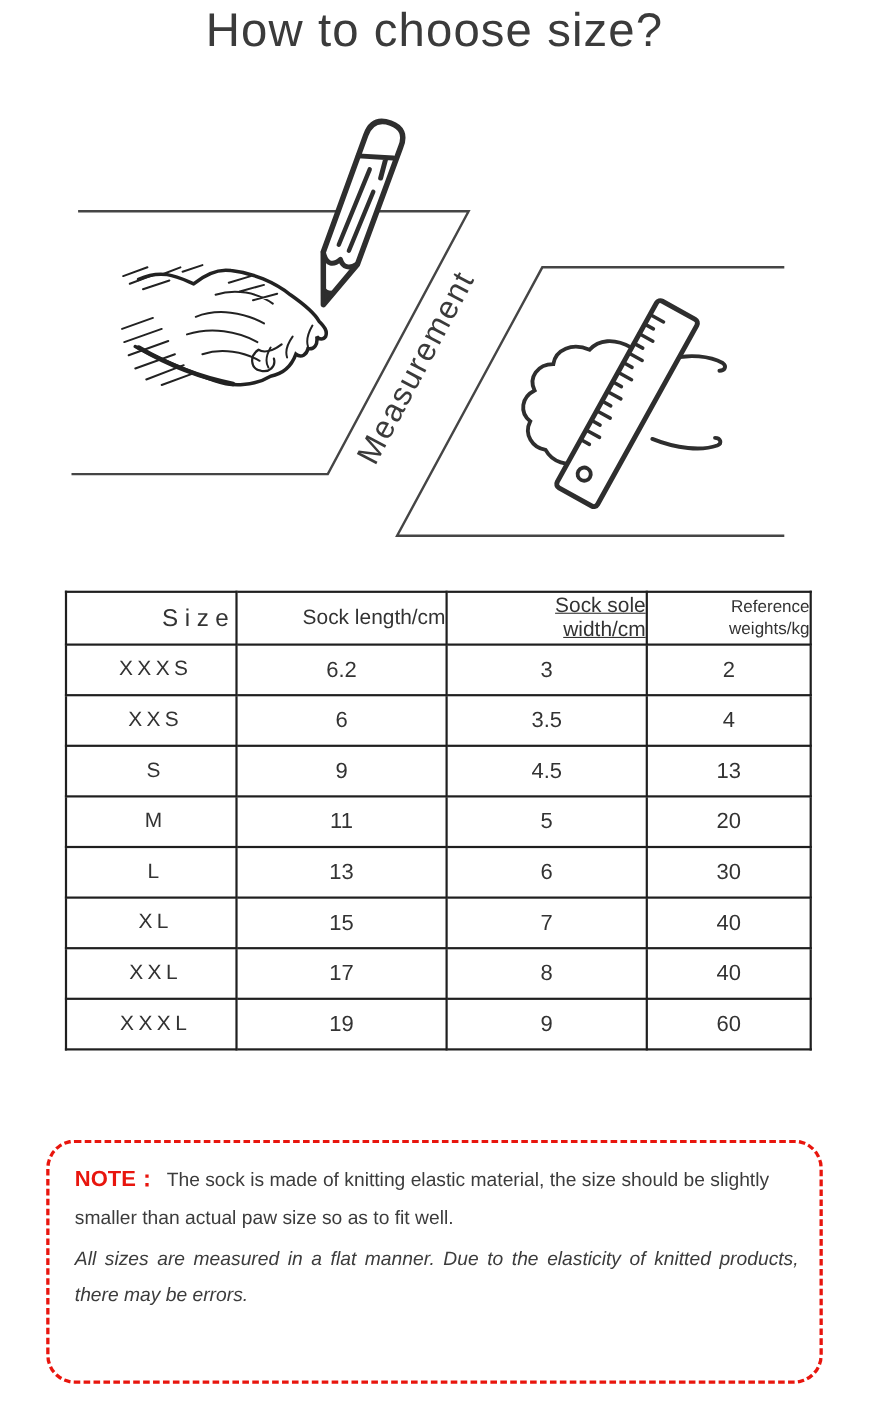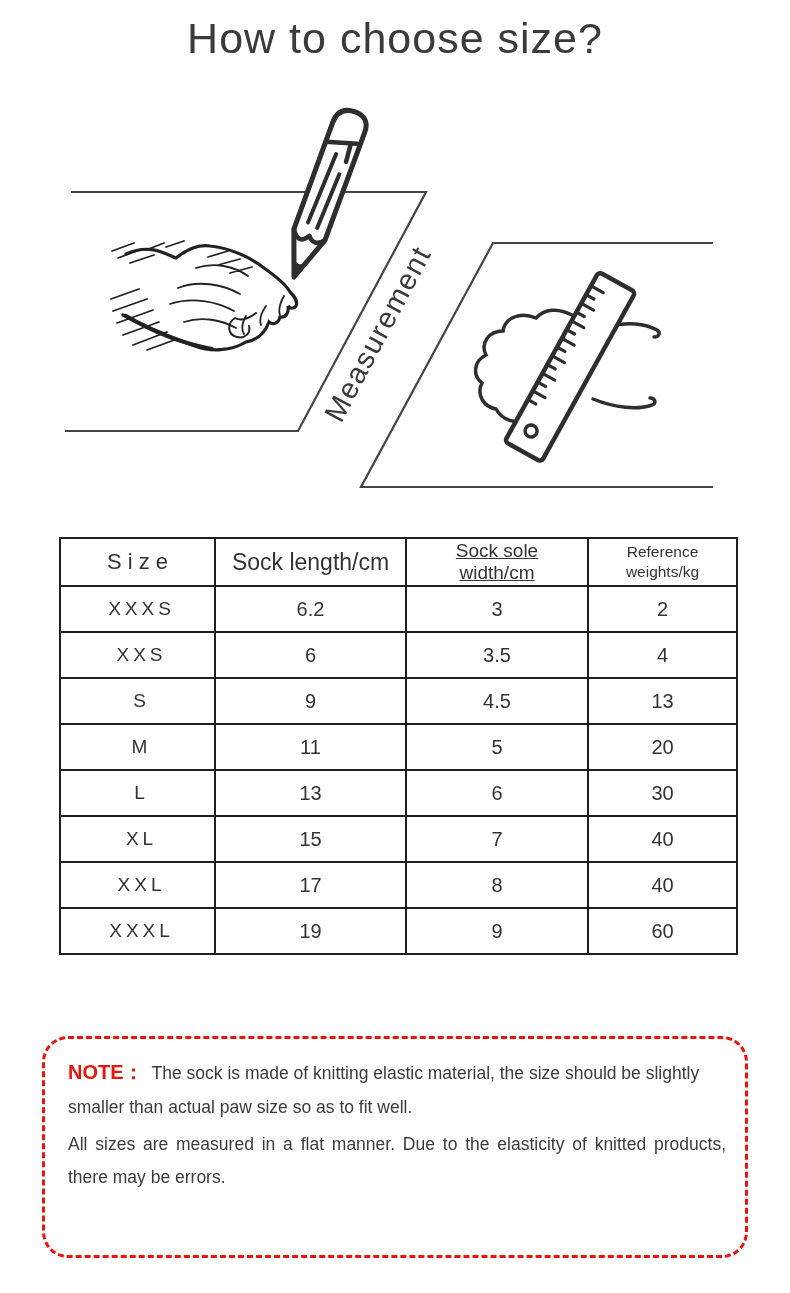--- a/index.html
+++ b/index.html
@@ -1,48 +1,48 @@
 <!DOCTYPE html>
 <html><head>
 <meta charset="utf-8">
 <style>
   html,body{margin:0;padding:0;}
   body{
     width:790px;height:1293px;background:#ffffff;position:relative;overflow:hidden;
     font-family:"Liberation Sans","DejaVu Sans",sans-serif;
   }
   .title{
-    position:absolute;top:14px;left:0;width:790px;text-align:center;
+    position:absolute;top:4px;left:0;width:790px;text-align:center;
     font-size:43px;font-weight:400;color:#3b3b3b;letter-spacing:1px;margin:0;
   }
   .illustration{position:absolute;top:0;left:0;}
   .meas-label{
     font-size:29px;letter-spacing:1.5px;fill:#3a3a3a;
     font-family:"Liberation Sans","DejaVu Sans",sans-serif;
   }
   .table-wrap{position:absolute;top:537px;left:59px;}
   table{border-collapse:collapse;table-layout:fixed;}
   th,td{
     border:2.5px solid #1f1f1f;text-align:center;vertical-align:middle;
     color:#333333;font-weight:400;padding:0;
   }
-  th{white-space:pre-line;height:46px;}
+  th{white-space:pre-line;height:46px;text-align:right;}
   .th-size{font-size:22px;letter-spacing:6px;padding-left:6px;}
-  .th-len{font-size:23px;}
+  .th-len{font-size:19px;}
   .th-sole{font-size:19px;line-height:1.18;text-decoration:underline;}
   .th-ref{font-size:15.5px;line-height:1.28;}
   td{font-size:20px;height:44px;}
   .td-size{font-size:19px;letter-spacing:4px;padding-left:8px;}
   .note{
     position:absolute;top:1036px;left:42px;width:706px;height:222px;box-sizing:border-box;
     border:3.5px dashed #e8150d;border-radius:26px;
     padding:15px 19px 0 19px;color:#3c3c3c;font-size:17.5px;
   }
   .note p{margin:0 0 5px 4px;line-height:1.85;}
-  .note .just{text-align:justify;}
+  .note .just{text-align:justify;font-style:italic;}
   .note-label{color:#e8150d;font-weight:bold;font-size:20px;margin-right:8px;}
 </style>
 </head>
 <body>
 
 <div class="page">
 
   <h1 class="title">How to choose size?</h1>
 
   <svg class="illustration" width="790" height="530" viewBox="0 0 790 530">

